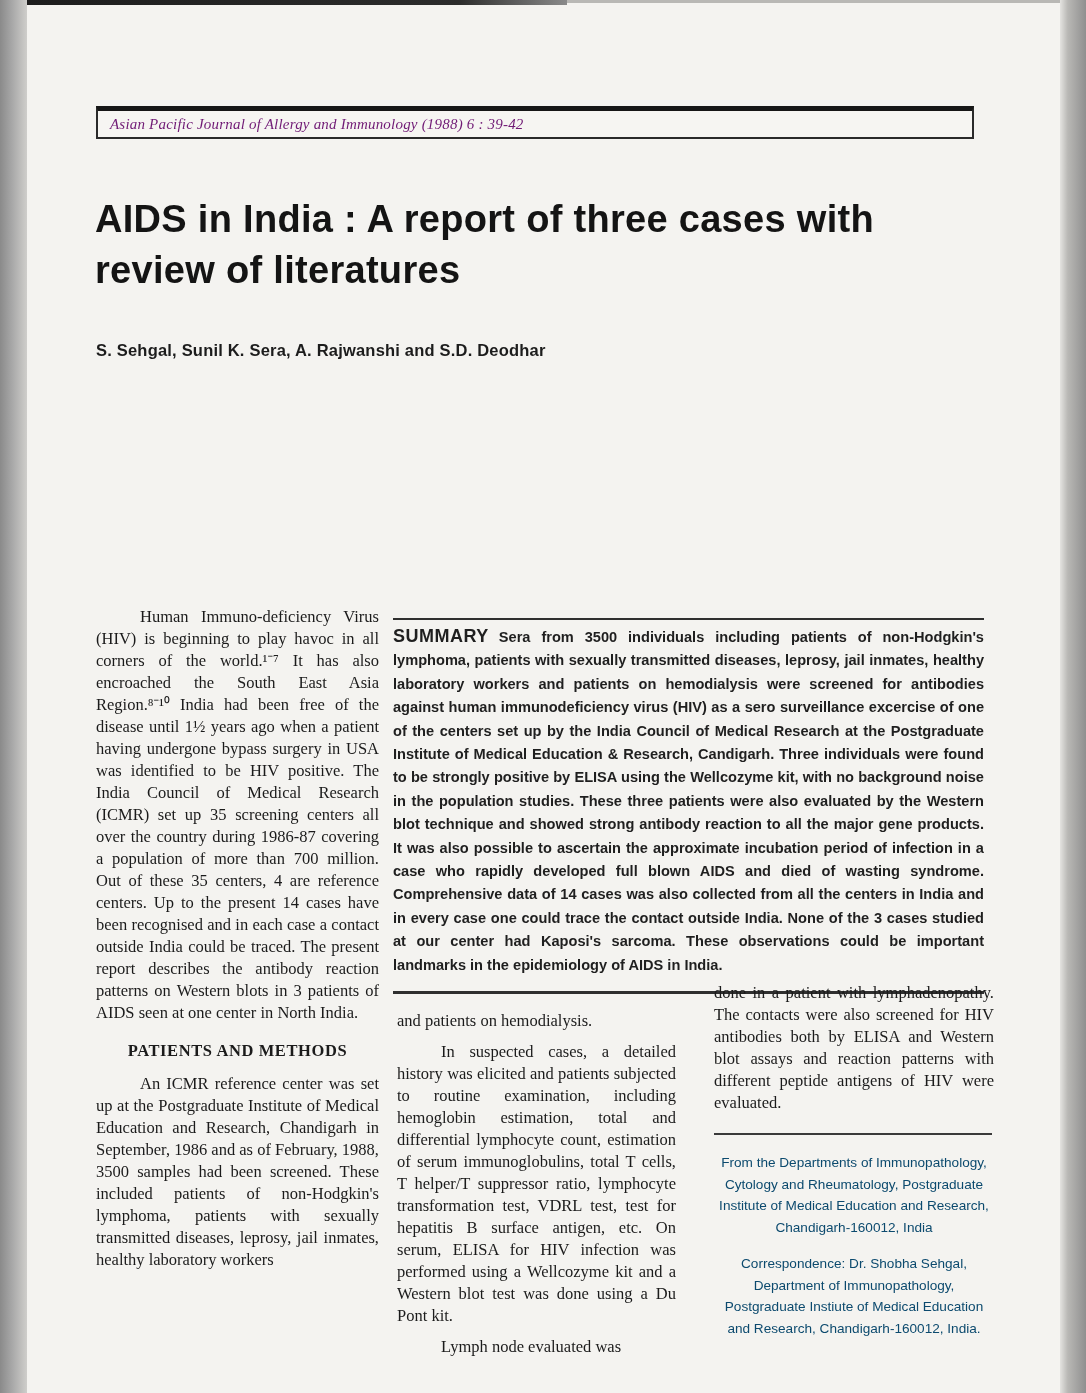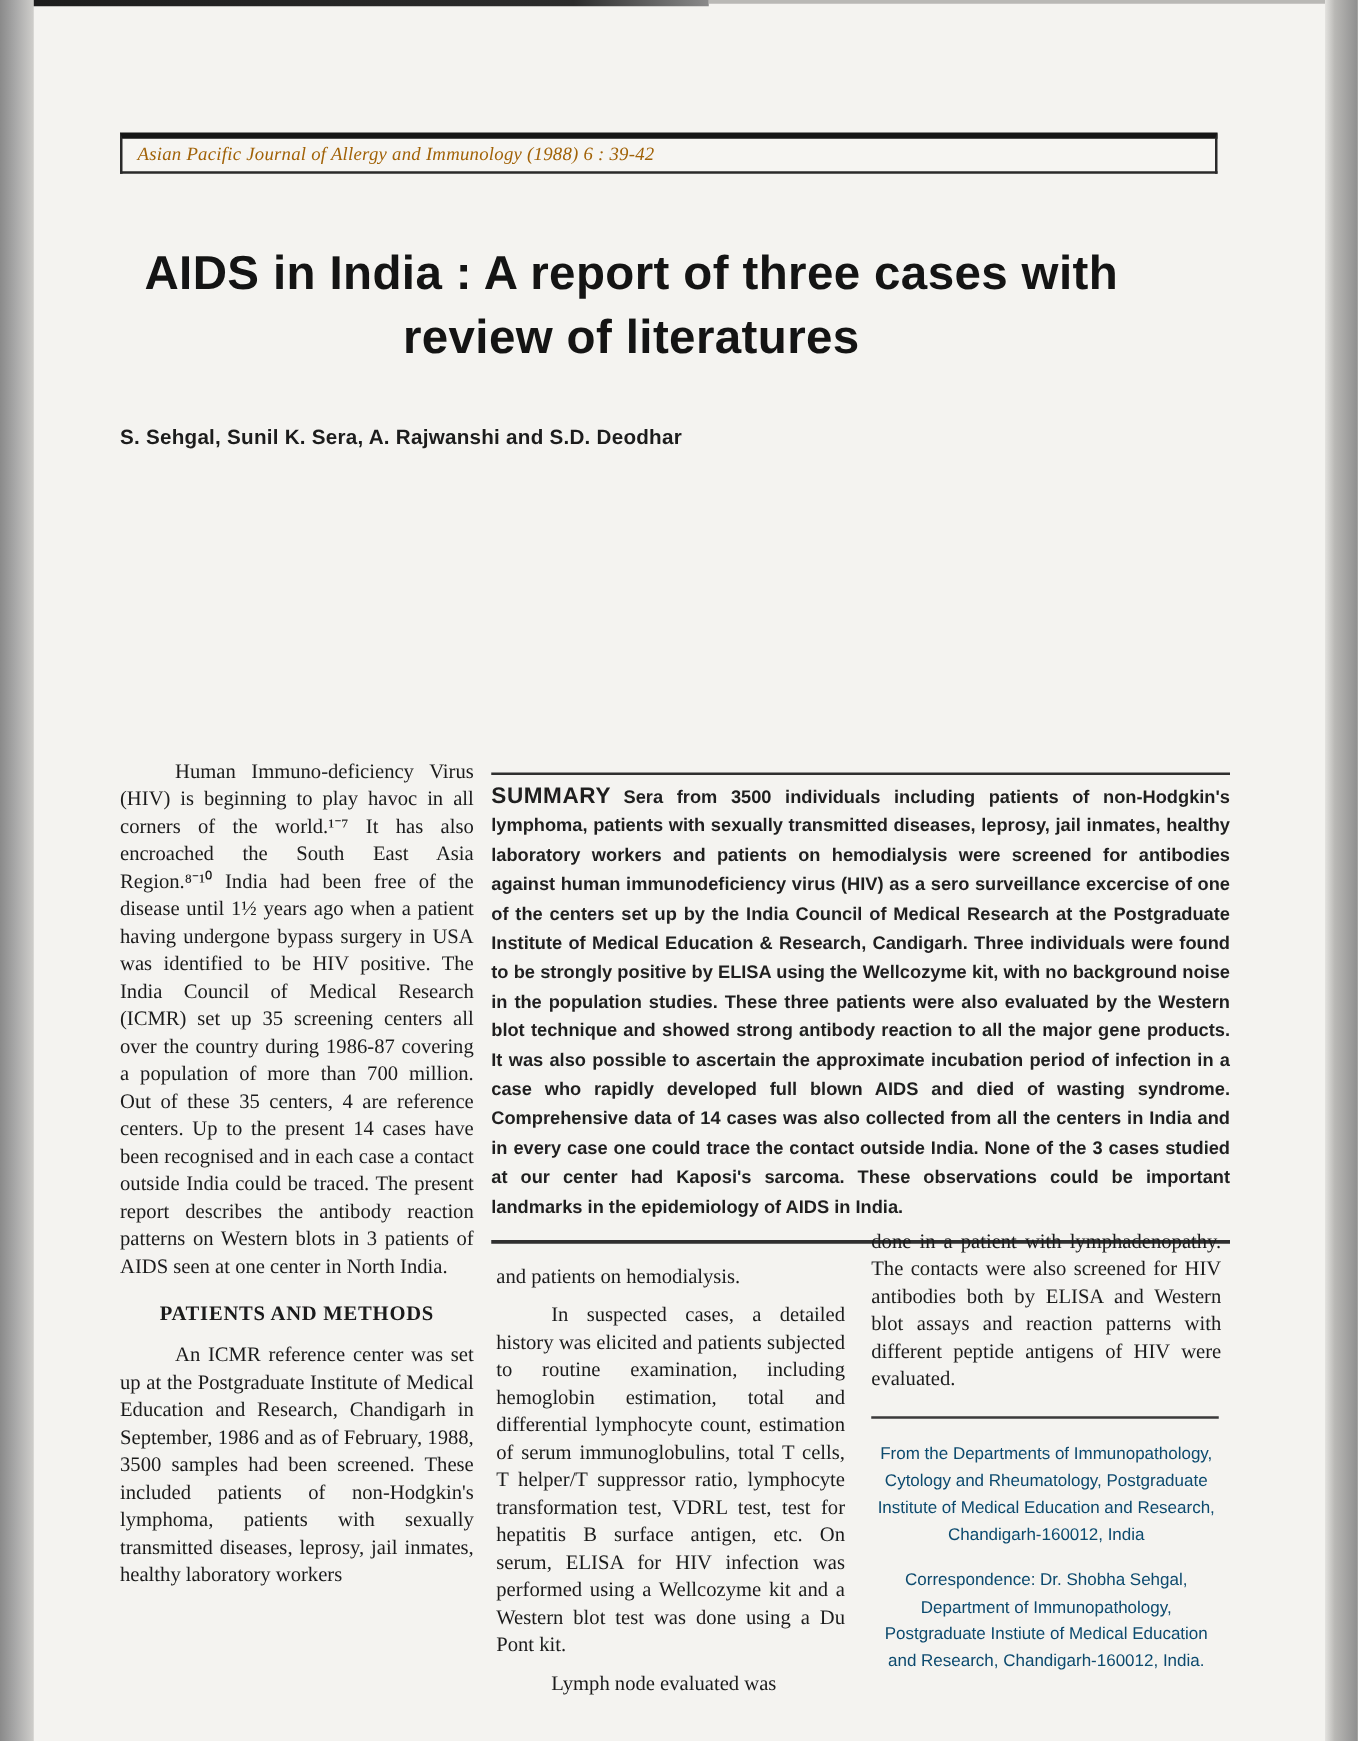--- a/index.html
+++ b/index.html
@@ -35,33 +35,32 @@
     border: 2px solid #2a2a2a;
     border-top: 5px solid #161616;
     box-sizing: border-box;
     display: flex; align-items: center;
     padding-left: 12px;
     background: #f6f5f2;
   }
   .journal-box span {
     font-style: italic;
     font-size: 15px;
-    color: #a16207;
+    color: #701a75;
     letter-spacing: 0.2px;
   }
 
   .paper-title {
     position: absolute; left: 95px; top: 194px; width: 820px;
     font-family: "Liberation Sans", sans-serif;
     font-weight: bold;
     font-size: 38px;
     line-height: 51px;
     color: #141414;
     letter-spacing: 0.3px;
-    text-align: center;
   }
   .paper-authors {
     position: absolute; left: 96px; top: 341px; width: 700px;
     font-family: "Liberation Sans", sans-serif;
     font-weight: bold;
     font-size: 16.5px;
     color: #1c1c1c;
     letter-spacing: 0.2px;
   }
 
@@ -70,21 +69,21 @@
     font-size: 16.5px;
     line-height: 22px;
     text-align: justify;
   }
   .col p { margin: 0; }
   .col p.indent { text-indent: 44px; }
   .col p + p { margin-top: 9px; }
 
   .col-left  { left: 96px;  top: 606px; width: 283px; }
   .col-mid   { left: 397px; top: 1010px; width: 279px; }
-  .col-right { left: 697px; top: 982px; width: 280px; }
+  .col-right { left: 714px; top: 982px; width: 280px; }
 
   .section-heading {
     font-weight: bold;
     text-align: center;
     text-indent: 0 !important;
     letter-spacing: 0.6px;
     margin-top: 16px !important;
     margin-bottom: 11px !important;
     font-size: 16.5px;
   }

